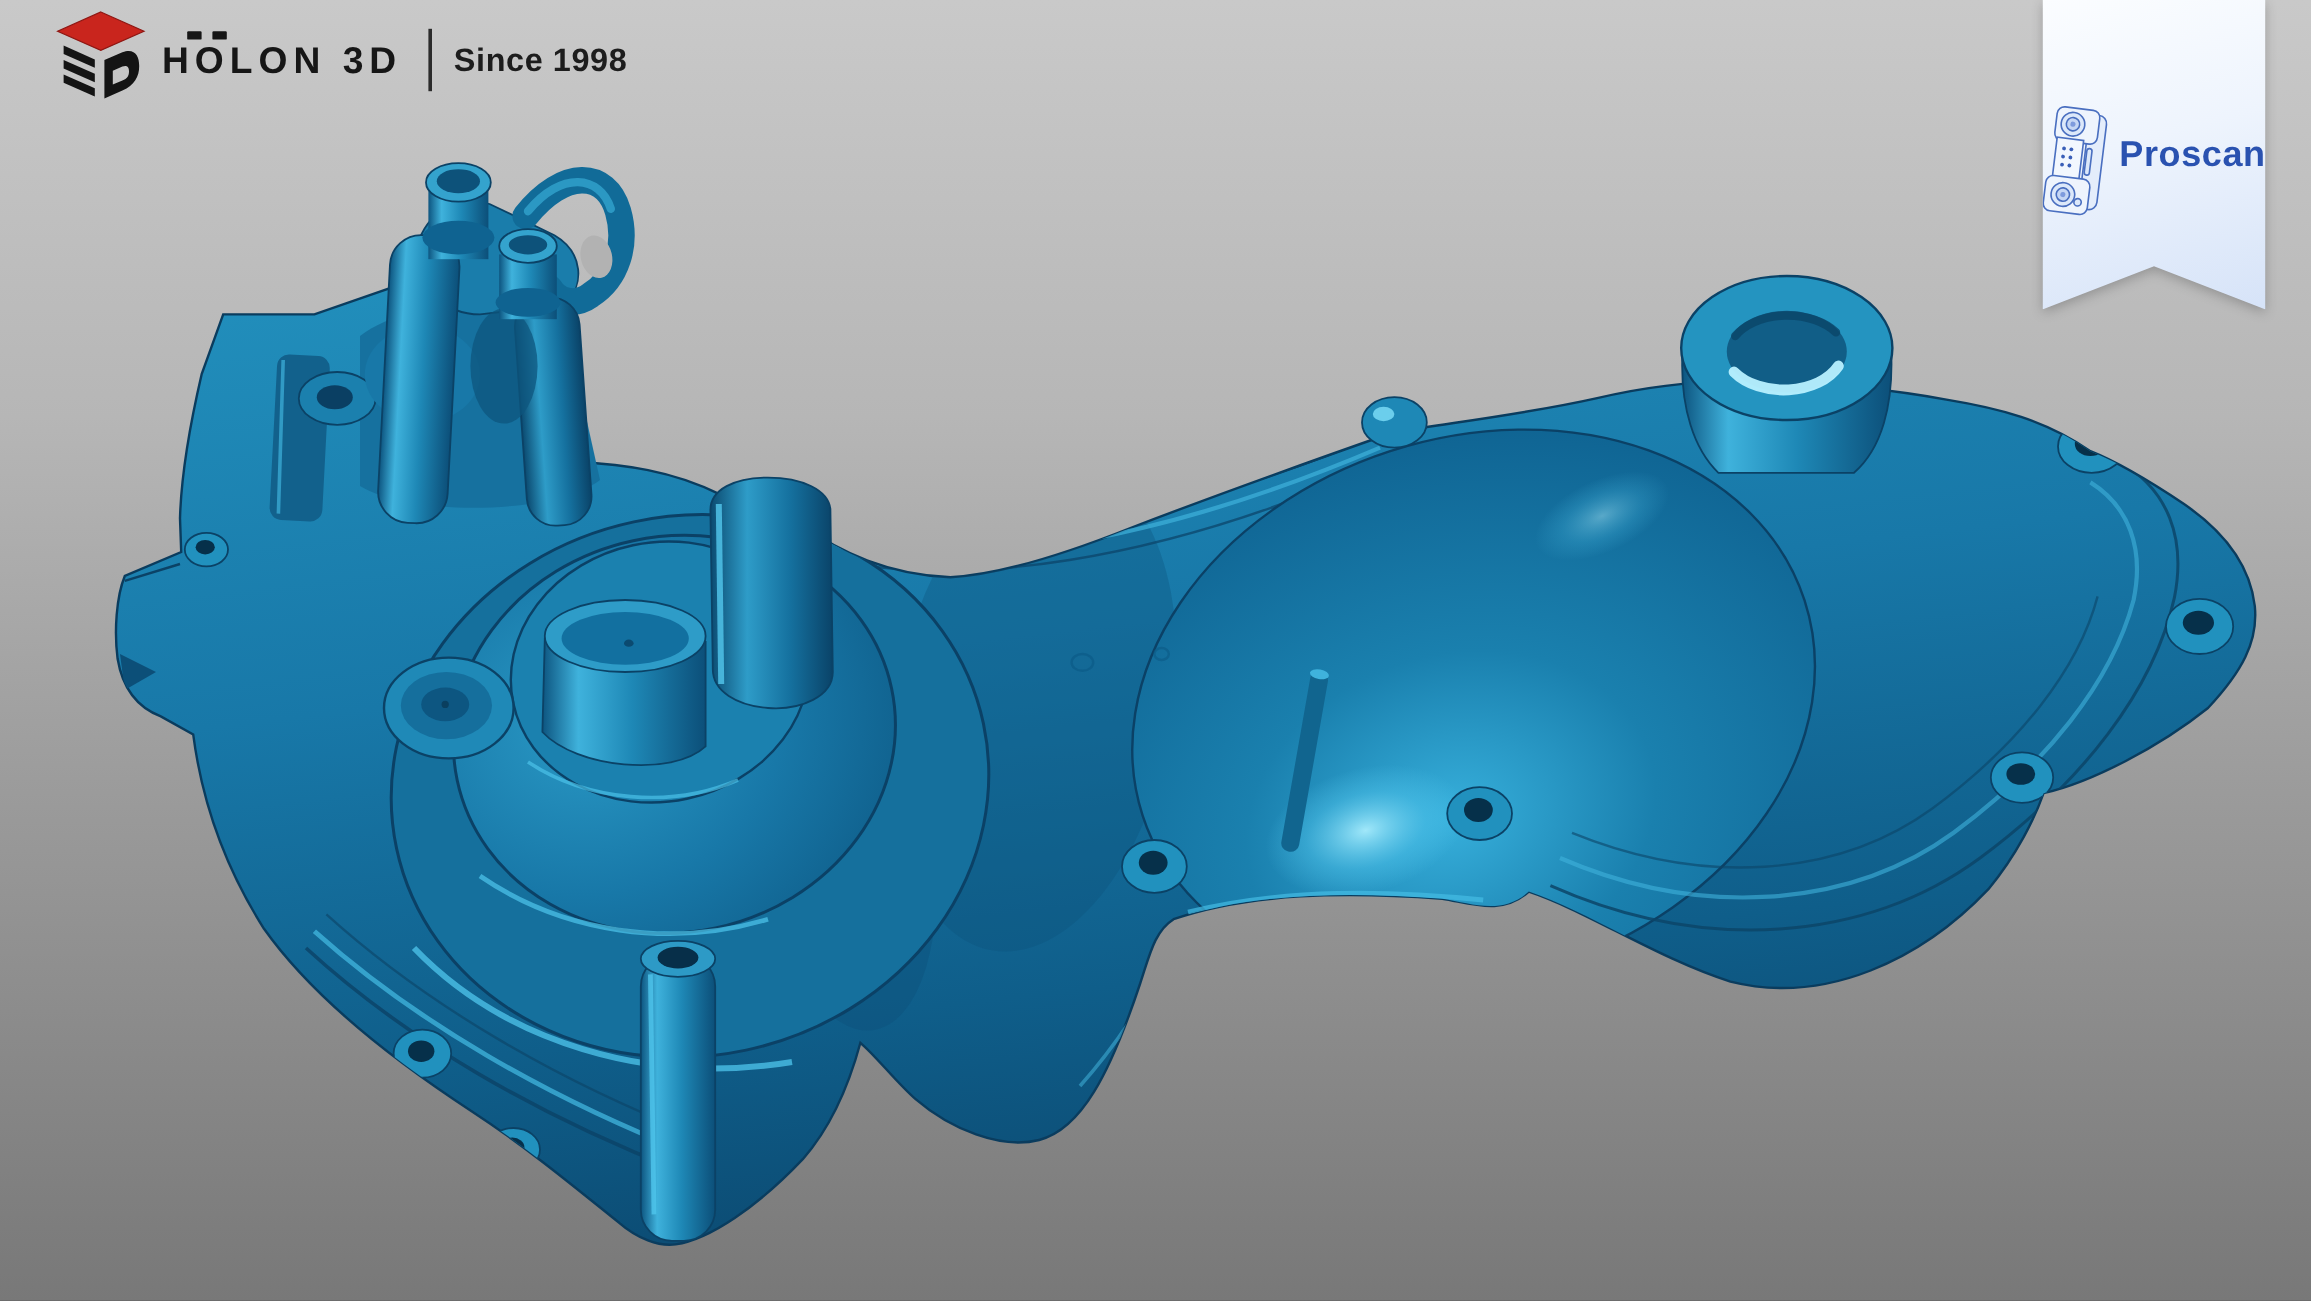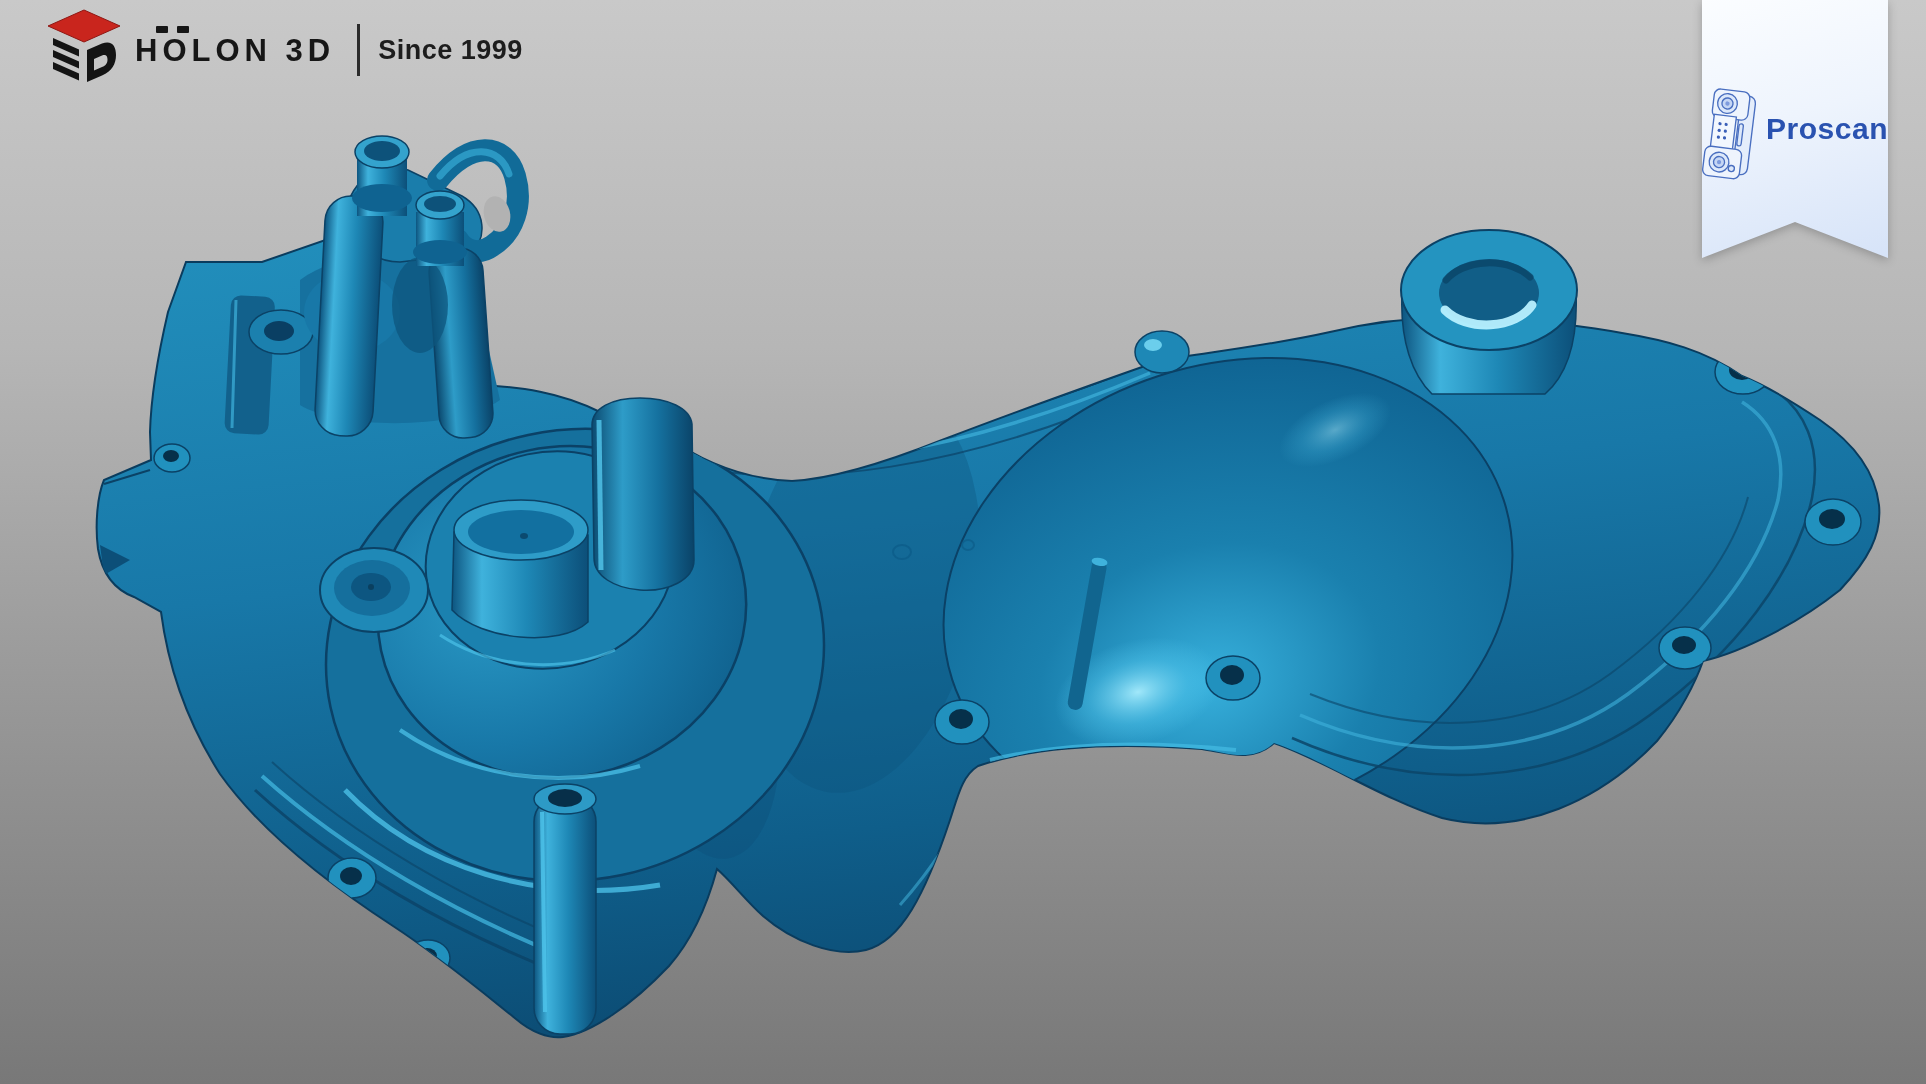--- a/index.html
+++ b/index.html
@@ -271,21 +271,21 @@
       </g>
       <path d="M 41,42 L 56,35.5 C 66,32 70,38 70,47 C 70,56 66,63 56,67.5 L 41,74 Z
                M 48,51 L 56,47.5 C 60,46 61.5,48 61.5,51.5 C 61.5,55 60,57.5 56,59 L 48,62.5 Z" fill="#141414" fill-rule="evenodd"></path>
     </svg>
     <div class="wordmark">
       <span class="dot d1"></span>
       <span class="dot d2"></span>
       <span>HOLON 3D</span>
     </div>
     <div class="divider"></div>
-    <div class="tagline">Since 1999</div>
+    <div class="tagline">Since 1998</div>
   </div>
 
   <div class="badge-wrap">
     <div class="badge">
       <svg class="scanner" width="104" height="158" viewBox="0 0 104 158">
         <g transform="rotate(7 52 79)" stroke="#4a6fc0" stroke-width="2.2" fill="#eef4fd">
           <rect x="56" y="12" width="24" height="128" rx="11" fill="#e4edfb"></rect>
           <rect x="12" y="6" width="58" height="46" rx="10"></rect>
           <rect x="16" y="48" width="36" height="58" fill="#f2f7fe"></rect>
           <rect x="8" y="100" width="60" height="48" rx="10"></rect>

